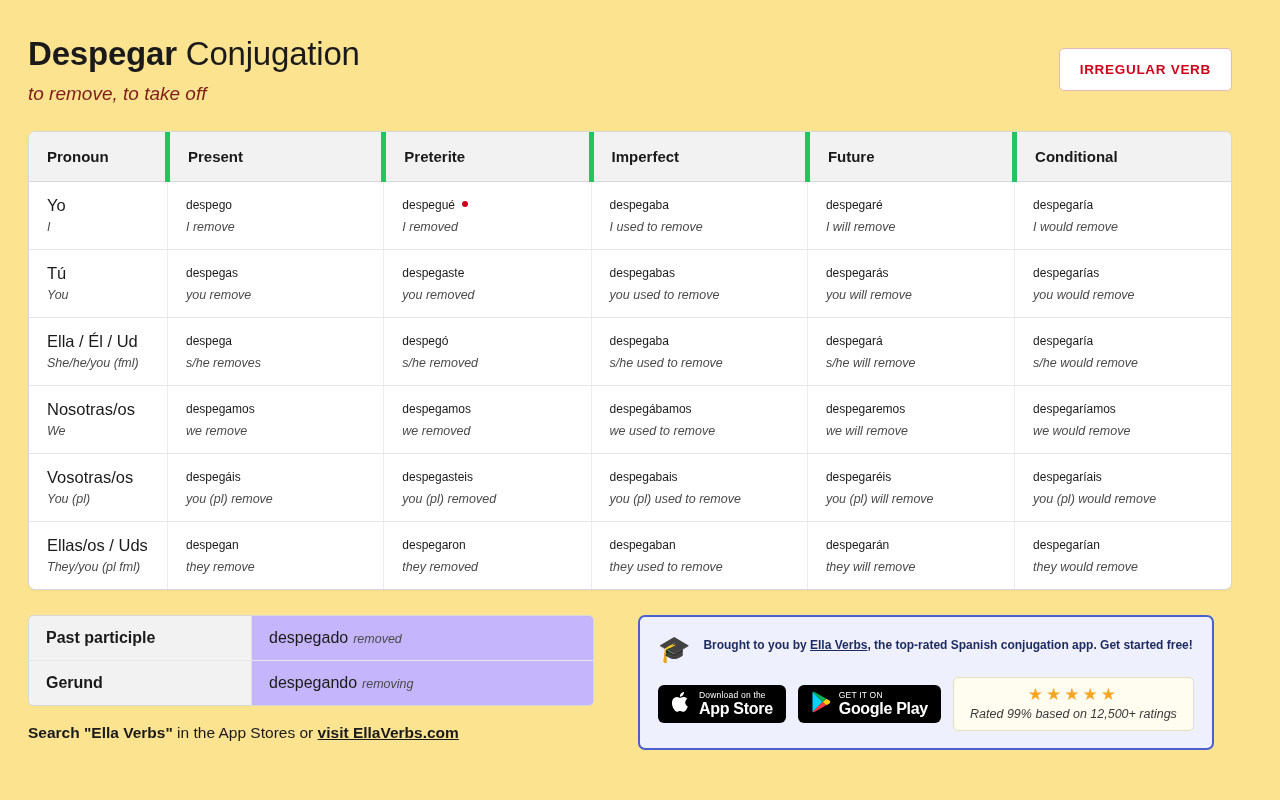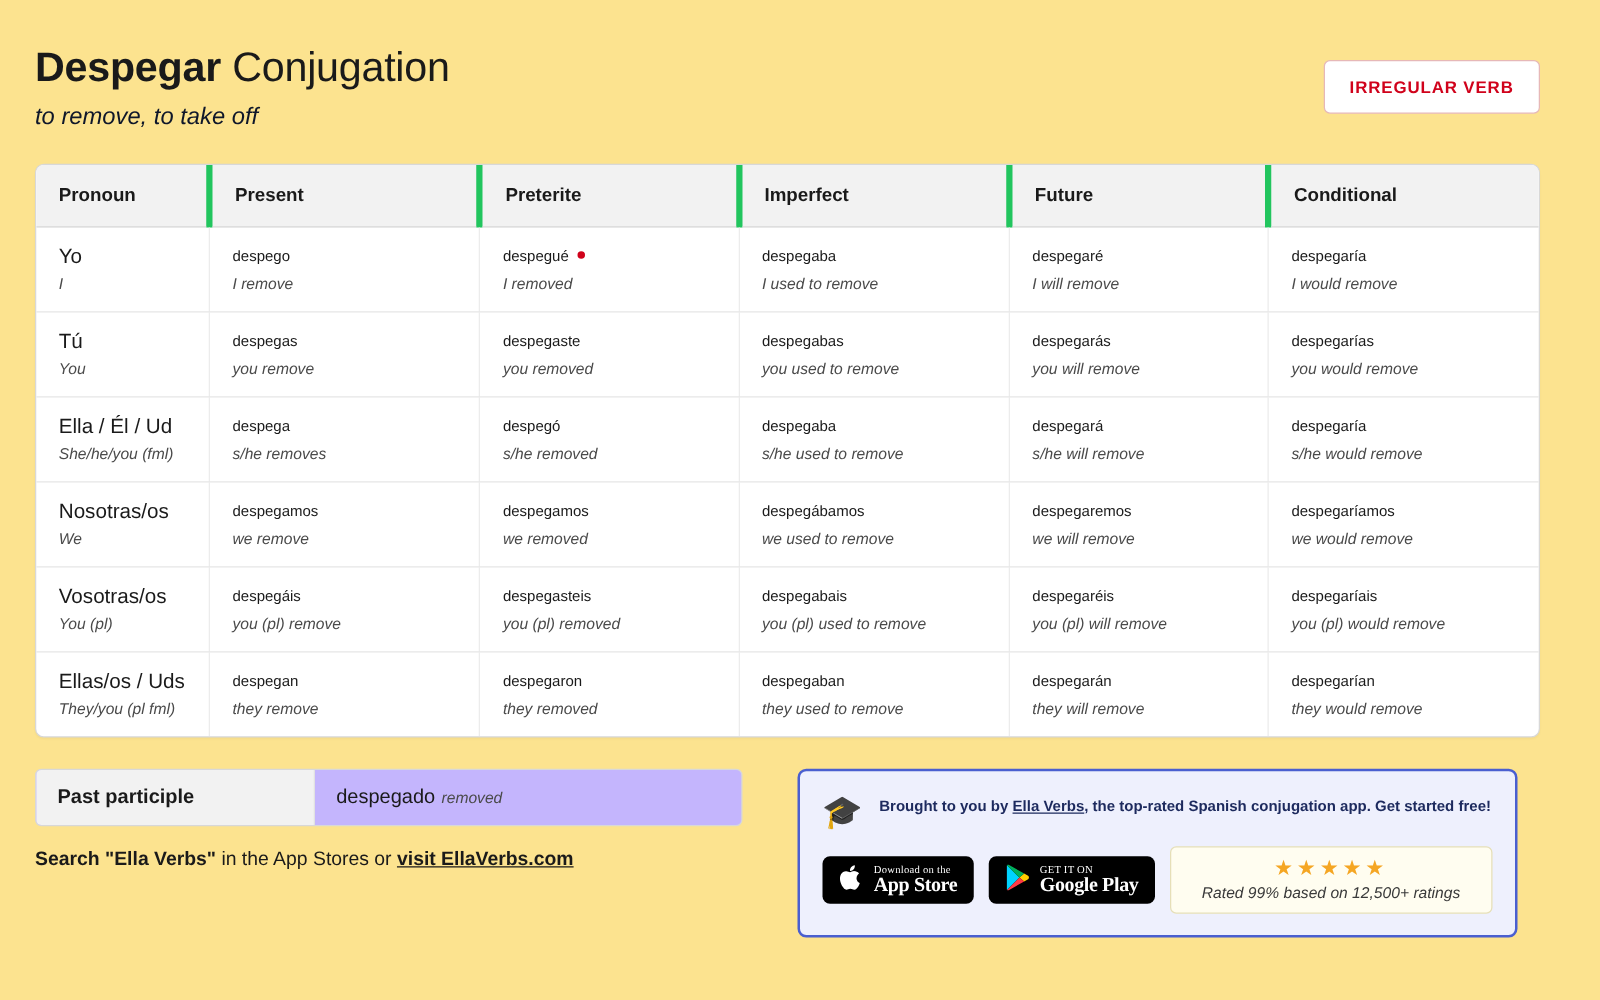--- a/index.html
+++ b/index.html
@@ -36,21 +36,21 @@
     letter-spacing: -0.2px;
   }
   .title b {
     font-weight: 700;
   }
   .subtitle {
     font-style: italic;
     font-size: 19px;
     line-height: 26px;
     margin-top: 7px;
-    color: #0f172a;
+    color: #7f1d1d;
   }
   .badge {
     margin-top: 14px;
     background: #ffffff;
     border: 1px solid #e6b8b8;
     border-radius: 5px;
     color: #d0021b;
     font-size: 13.5px;
     font-weight: 700;
     letter-spacing: 0.7px;
@@ -221,21 +221,20 @@
     gap: 8px;
     padding: 7px 13px;
     height: 38px;
     box-sizing: border-box;
   }
   .store-badge .sb-text {
     display: flex;
     flex-direction: column;
     justify-content: center;
     line-height: 1;
-    font-family: Liberation Serif, serif;
   }
   .sb-small {
     font-size: 8.5px;
     letter-spacing: 0.2px;
     margin-bottom: 2px;
   }
   .sb-big {
     font-size: 16px;
     font-weight: 700;
     letter-spacing: -0.3px;
@@ -459,20 +458,24 @@
 
   <div class="bottom">
 
     <div class="left-bottom">
       <div class="mini-table">
         <table class="mini">
           <tbody>
             <tr>
               <td class="mini-label">Past participle</td>
               <td><span>despegado</span><span class="mini-gloss">removed</span></td>
+            </tr>
+            <tr>
+              <td class="mini-label">Gerund</td>
+              <td><span>despegando</span><span class="mini-gloss">removing</span></td>
             </tr>
           </tbody>
         </table>
       </div>
       <div class="search-line"><span>Search "Ella Verbs"</span><span class="plain"> in the App Stores or </span><a href="#">visit EllaVerbs.com</a></div>
     </div>
 
     <div class="promo">
       <div class="promo-top">
         <div class="emoji-icon">🎓</div>

